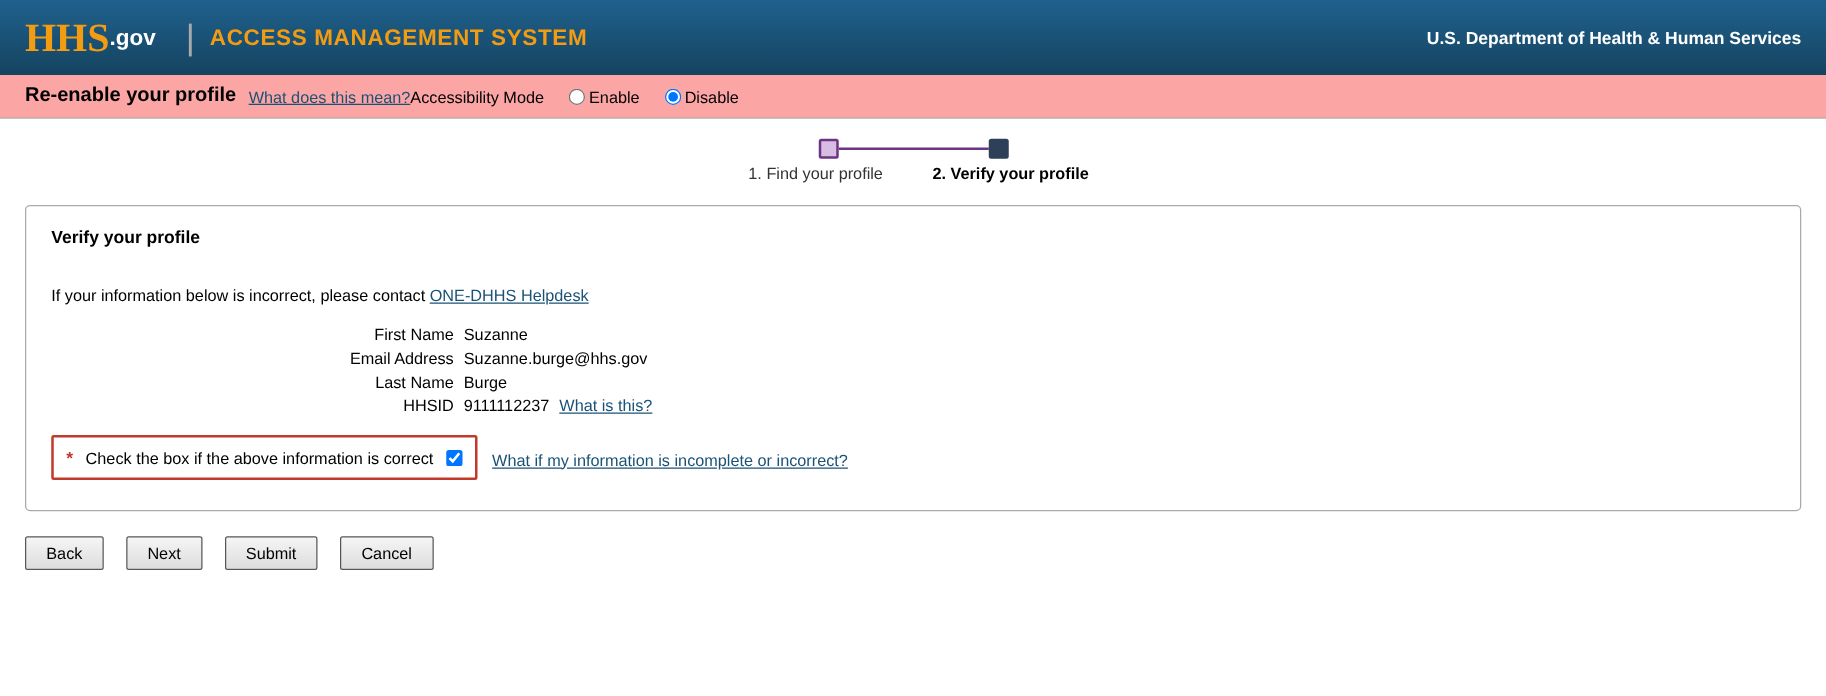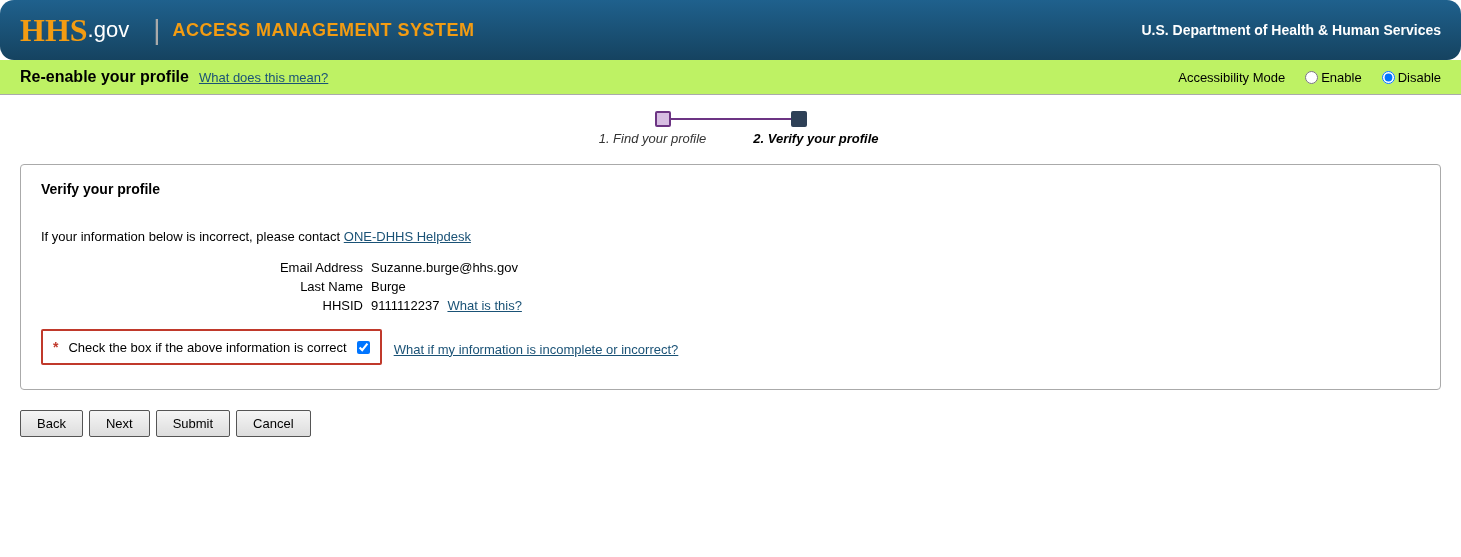--- a/index.html
+++ b/index.html
@@ -24,22 +24,22 @@
       font-size: 32px;
       font-weight: bold;
       color: #f39c12;
       font-family: Georgia, serif;
     }
     .hhs-logo span {
       color: #f39c12;
     }
     .gov-text {
       color: #fff;
-      font-size: 22px;
-      font-weight: normal;
+      font-size: 18px;
+      font-weight: bold;
       margin-right: 12px;
     }
     .divider-bar {
       color: #aaa;
       font-size: 28px;
       margin: 0 12px;
     }
     .system-title {
       color: #f39c12;
       font-size: 18px;
@@ -47,25 +47,25 @@
       letter-spacing: 0.5px;
     }
     .header-right {
       color: #fff;
       font-size: 14px;
       font-weight: bold;
     }
 
     
     .sub-header {
-      background-color: #bef264;
+      background-color: #fca5a5;
       padding: 8px 20px;
       display: flex;
       align-items: center;
-      justify-content: space-between;
+      justify-content: flex-start;
       border-bottom: 1px solid #aaa;
     }
     .page-title-area {
       display: flex;
       align-items: center;
       gap: 10px;
     }
     .page-title {
       font-size: 16px;
       font-weight: bold;
@@ -116,32 +116,30 @@
     }
     .step-line {
       width: 120px;
       height: 2px;
       background: #6c3483;
     }
     .steps-labels {
       display: flex;
       gap: 16px;
       margin-top: 4px;
-      font-style: italic;
     }
     .step-label {
       font-size: 13px;
       color: #333;
       width: 140px;
       text-align: center;
     }
     .step-label.active {
       font-weight: bold;
       color: #000;
-      text-align: right;
     }
 
     
     .main-content {
       padding: 10px 20px;
     }
     .card {
       border: 1px solid #aaa;
       border-radius: 4px;
       padding: 16px 20px;
@@ -224,36 +222,35 @@
     .incorrect-link {
       color: #1a5276;
       text-decoration: underline;
       cursor: pointer;
       font-size: 13px;
     }
 
     
     .buttons-row {
       display: flex;
-      gap: 6px;
+      gap: 18px;
       padding: 10px 20px;
     }
     .btn {
       padding: 5px 16px;
       font-size: 13px;
       border: 1px solid #555;
       background: linear-gradient(to bottom, #f5f5f5, #ddd);
       cursor: pointer;
       border-radius: 2px;
       color: #000;
     }
     .header-wrapper {
       position: relative;
       overflow: hidden;
-      border-radius: 14px;
     }
   </style>
 </head>
 <body>
 
 <div class="header-wrapper">
   <div class="header">
     <div class="header-left">
       <span class="hhs-logo">
         <span>HHS</span>
@@ -300,20 +297,24 @@
   <div class="card">
     <div class="card-title">Verify your profile</div>
 
     <p class="info-text">
       <span>If your information below is incorrect, please contact </span>
       <a class="helpdesk-link" href="#">ONE-DHHS Helpdesk</a>
     </p>
 
     <div class="profile-table">
       <div class="profile-row">
+        <span class="profile-label">First Name</span>
+        <span class="profile-value">Suzanne</span>
+      </div>
+      <div class="profile-row">
         <span class="profile-label">Email Address</span>
         <span class="profile-value">Suzanne.burge@hhs.gov</span>
       </div>
       <div class="profile-row">
         <span class="profile-label">Last Name</span>
         <span class="profile-value">Burge</span>
       </div>
       <div class="profile-row">
         <span class="profile-label">HHSID</span>
         <span class="hhsid-value">9111112237</span>

